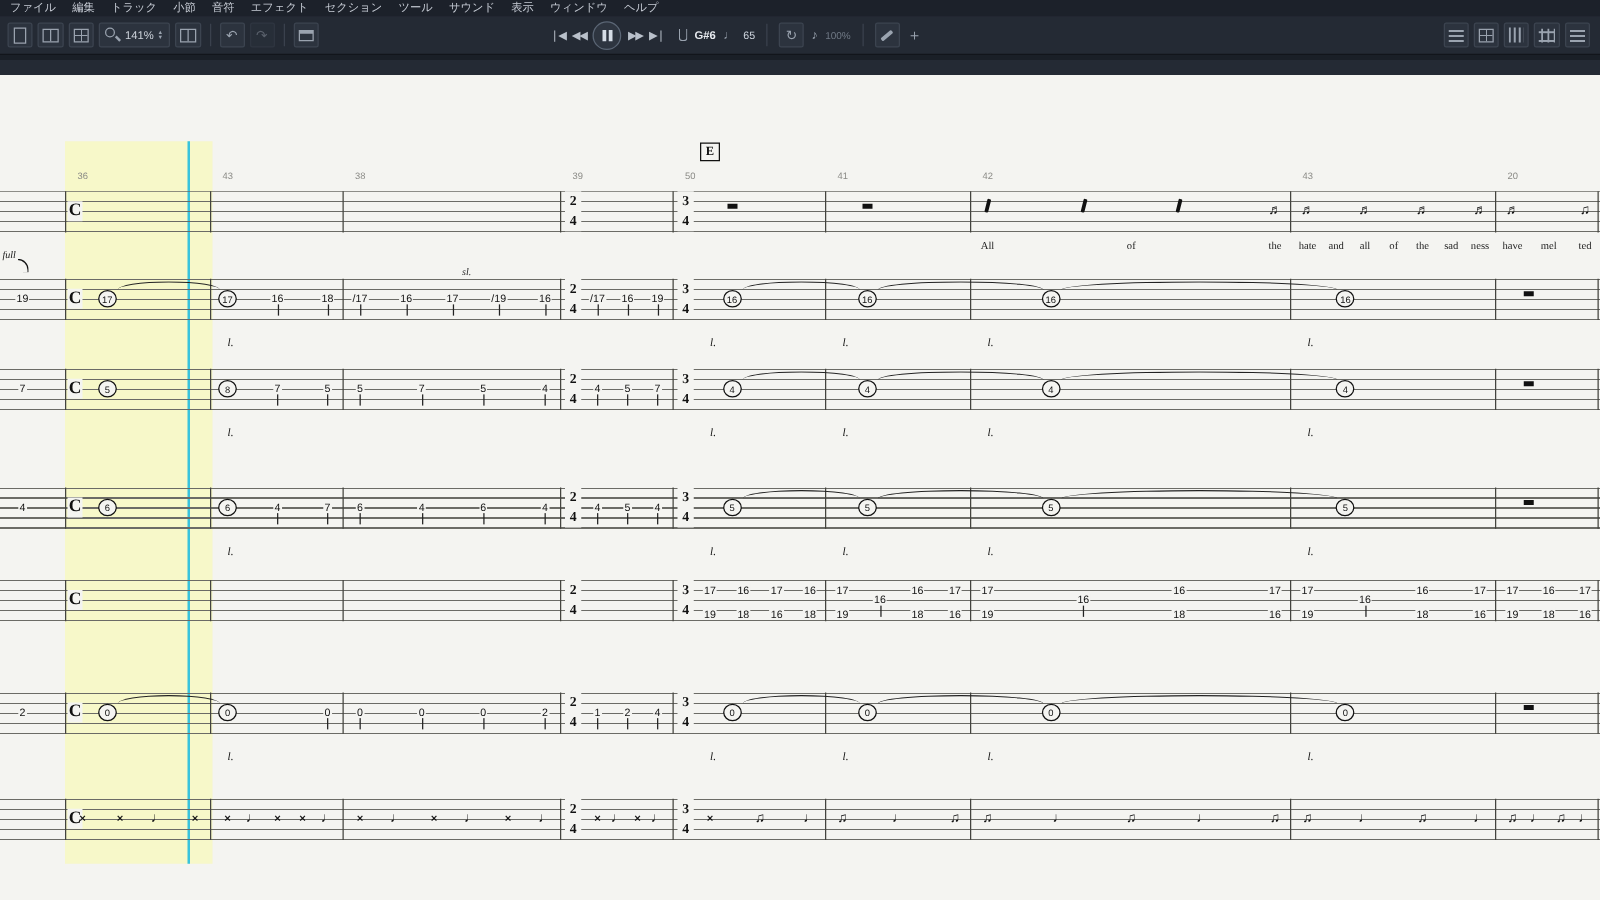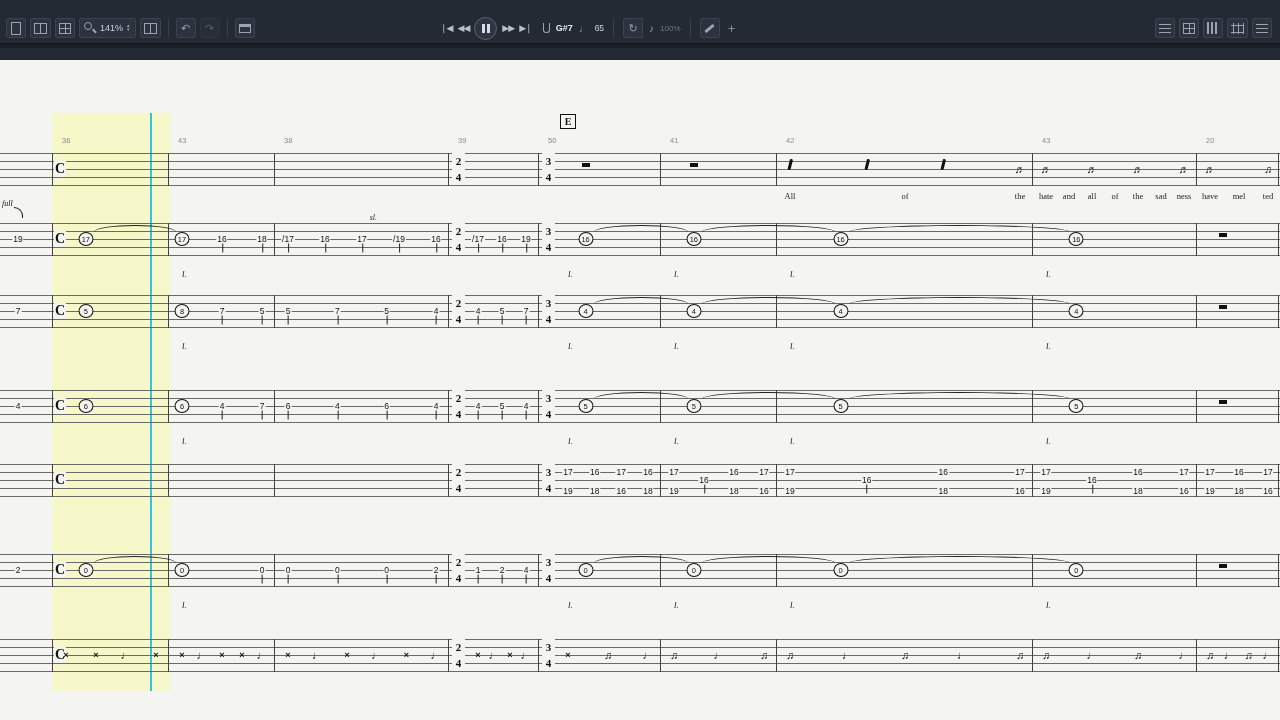--- a/index.html
+++ b/index.html
@@ -84,20 +84,34 @@
 .ann{position:absolute;font-family:"Liberation Serif",serif;font-style:italic;font-size:8px;color:#222}
 #section-letter{position:absolute;width:16px;height:15px;border:1.5px solid #111;font-family:"Liberation Serif",serif;font-weight:bold;font-size:10px;display:flex;align-items:center;justify-content:center;color:#111;background:#f4f4f1}
 .bendlabel{position:absolute;font-family:"Liberation Serif",serif;font-style:italic;font-size:8px;color:#111}
 .bendarc{position:absolute;width:9px;height:11px;border-top:1px solid #111;border-right:1px solid #111;border-radius:0 9px 0 0}
 </style>
 </head>
 <body>
 
 <div id="app">
 
+  <div id="menubar">
+      <span class="menu-item">ファイル</span>
+      <span class="menu-item">編集</span>
+      <span class="menu-item">トラック</span>
+      <span class="menu-item">小節</span>
+      <span class="menu-item">音符</span>
+      <span class="menu-item">エフェクト</span>
+      <span class="menu-item">セクション</span>
+      <span class="menu-item">ツール</span>
+      <span class="menu-item">サウンド</span>
+      <span class="menu-item">表示</span>
+      <span class="menu-item">ウィンドウ</span>
+      <span class="menu-item">ヘルプ</span>
+    </div>
 
   <div id="toolbar">
 
     <div class="tb-group" style="left:6px">
       <span class="tbtn">
           <span class="i-page"></span>
         </span>
       <span class="tbtn">
           <span class="i-page2">
             <b></b>
@@ -139,21 +153,21 @@
       <span class="pause-btn">
           <b></b>
           <b></b>
         </span>
       <span class="tp-btn">▶▶</span>
       <span class="tp-btn">▶❘</span>
 
 
       <div class="tp-extra">
         <span class="fork"></span>
-        <span class="tuning">G#7</span>
+        <span class="tuning">G#6</span>
         <span class="note-g">♩</span>
         <span class="tempo">65</span>
         <span class="sep"></span>
         <span class="tbtn">↻</span>
         <span class="note-g">♪</span>
         <span class="pct">100%</span>
         <span class="sep"></span>
         <span class="tbtn">
             <span class="i-pencil"></span>
           </span>

